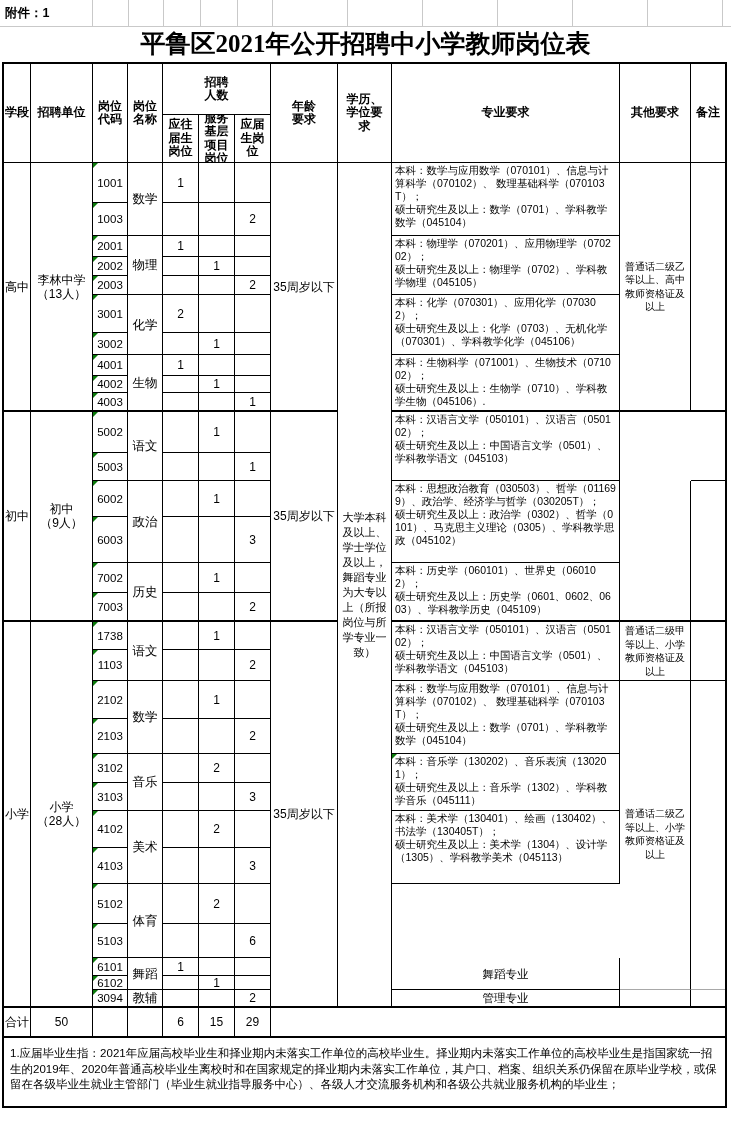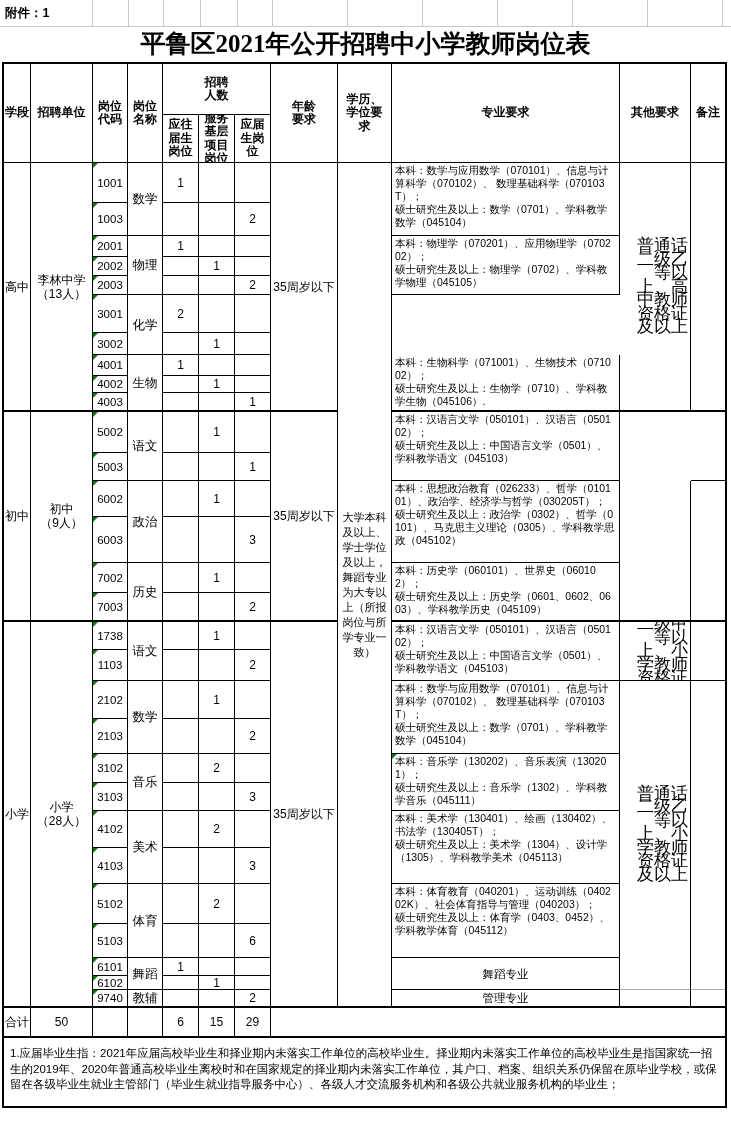--- a/index.html
+++ b/index.html
@@ -18,21 +18,21 @@
                        41px 28px 36px 46px 30px 29px
                        28px 31px 38px 35px 29px 28px 37px 36px 40px 34px 18px 14px 18px 28px;}
   .t{position:relative;box-sizing:border-box;border-right:1px solid #000;border-bottom:1px solid #000;
      display:flex;align-items:center;justify-content:center;text-align:center;
      font-size:12px;line-height:14px;white-space:pre-line;overflow:hidden;padding:0 1px;}
   .hdr{font-weight:bold;padding:0;line-height:13.5px;}
   .sm{font-size:11.5px;}
   .sub{font-size:12.5px;}
   .maj{font-size:10.5px;line-height:13px;align-items:flex-start;justify-content:flex-start;
        text-align:left;padding:1px 3px;word-break:break-all;}
-  .oth{font-size:17px;line-height:13.5px;word-break:break-all;padding:0 2px;text-align:right;}
+  .oth{font-size:10px;line-height:13.5px;word-break:break-all;padding:0 2px;}
   .deg{font-size:11px;line-height:15px;word-break:break-all;padding:0 2px;}
   .b2{border-bottom-width:2px;}
   .nr{border-right:none;}
   .nb{border-bottom:none;}
   .gb{border-bottom-color:#a8a8a8;font-family:Liberation Mono, monospace;}
   .tri:before{content:"";position:absolute;top:0;left:0;width:0;height:0;
               border-top:5px solid #0b7a0b;border-right:5px solid transparent;}
   .foot{border-top:2px solid #000;height:70px;box-sizing:border-box;padding:8px 6px 0 6px;
         font-size:11.5px;line-height:15.5px;text-align:left;}
 </style>
@@ -114,21 +114,21 @@
       <div class="t sm tri" style="grid-area:21/3/22/4">2102</div>
       <div class="t sm tri" style="grid-area:22/3/23/4">2103</div>
       <div class="t sm tri" style="grid-area:23/3/24/4">3102</div>
       <div class="t sm tri" style="grid-area:24/3/25/4">3103</div>
       <div class="t sm tri" style="grid-area:25/3/26/4">4102</div>
       <div class="t sm tri" style="grid-area:26/3/27/4">4103</div>
       <div class="t sm tri" style="grid-area:27/3/28/4">5102</div>
       <div class="t sm tri" style="grid-area:28/3/29/4">5103</div>
       <div class="t sm tri" style="grid-area:29/3/30/4">6101</div>
       <div class="t sm tri" style="grid-area:30/3/31/4">6102</div>
-      <div class="t sm tri b2" style="grid-area:31/3/32/4">9740</div>
+      <div class="t sm tri b2" style="grid-area:31/3/32/4">3094</div>
 
       <div class="t sub" style="grid-area:3/4/5/5">数学</div>
       <div class="t sub" style="grid-area:5/4/8/5">物理</div>
       <div class="t sub" style="grid-area:8/4/10/5">化学</div>
       <div class="t sub b2" style="grid-area:10/4/13/5">生物</div>
       <div class="t sub" style="grid-area:13/4/15/5">语文</div>
       <div class="t sub" style="grid-area:15/4/17/5">政治</div>
       <div class="t sub b2" style="grid-area:17/4/19/5">历史</div>
       <div class="t sub" style="grid-area:19/4/21/5">语文</div>
       <div class="t sub" style="grid-area:21/4/23/5">数学</div>
@@ -223,38 +223,38 @@
       <div class="t" style="grid-area:30/6/31/7">1</div>
       <div class="t" style="grid-area:30/7/31/8"></div>
       <div class="t b2" style="grid-area:31/5/32/6"></div>
       <div class="t b2" style="grid-area:31/6/32/7"></div>
       <div class="t b2" style="grid-area:31/7/32/8">2</div>
 
       <div class="t maj" style="grid-area:3/10/5/11">本科：数学与应用数学（070101）、信息与计算科学（070102）、 数理基础科学（070103T）；
 硕士研究生及以上：数学（0701）、学科教学数学（045104）</div>
       <div class="t maj" style="grid-area:5/10/8/11">本科：物理学（070201）、应用物理学（070202）；
 硕士研究生及以上：物理学（0702）、学科教学物理（045105）</div>
+      <div class="t maj" style="grid-area:8/10/10/11">本科：化学（070301）、应用化学（070302）；
+硕士研究生及以上：化学（0703）、无机化学（070301）、学科教学化学（045106）</div>
       <div class="t maj b2" style="grid-area:10/10/13/11">本科：生物科学（071001）、生物技术（071002）；
 硕士研究生及以上：生物学（0710）、学科教学生物（045106）.</div>
       <div class="t maj" style="grid-area:13/10/15/11">本科：汉语言文学（050101）、汉语言（050102）；
 硕士研究生及以上：中国语言文学（0501）、学科教学语文（045103）</div>
-      <div class="t maj" style="grid-area:15/10/17/11">本科：思想政治教育（026233）、哲学（010101）、政治学、经济学与哲学（030205T）；
+      <div class="t maj" style="grid-area:15/10/17/11">本科：思想政治教育（030503）、哲学（011699）、政治学、经济学与哲学（030205T）；
 硕士研究生及以上：政治学（0302）、哲学（0101）、马克思主义理论（0305）、学科教学思政（045102）</div>
       <div class="t maj b2" style="grid-area:17/10/19/11">本科：历史学（060101）、世界史（060102）；
 硕士研究生及以上：历史学（0601、0602、0603）、学科教学历史（045109）</div>
       <div class="t maj" style="grid-area:19/10/21/11">本科：汉语言文学（050101）、汉语言（050102）；
 硕士研究生及以上：中国语言文学（0501）、学科教学语文（045103）</div>
       <div class="t maj" style="grid-area:21/10/23/11">本科：数学与应用数学（070101）、信息与计算科学（070102）、 数理基础科学（070103T）；
 硕士研究生及以上：数学（0701）、学科教学数学（045104）</div>
       <div class="t maj tri" style="grid-area:23/10/25/11">本科：音乐学（130202）、音乐表演（130201）；
 硕士研究生及以上：音乐学（1302）、学科教学音乐（045111）</div>
       <div class="t maj" style="grid-area:25/10/27/11">本科：美术学（130401）、绘画（130402）、书法学（130405T）；
 硕士研究生及以上：美术学（1304）、设计学（1305）、学科教学美术（045113）</div>
-      <div class="t maj" style="grid-area:27/10/29/11">本科：体育教育（040201）、运动训练（040202K）、社会体育指导与管理（040203）；
-硕士研究生及以上：体育学（0403、0452）、学科教学体育（045112）</div>
       <div class="t sm" style="grid-area:29/10/31/11">舞蹈专业</div>
       <div class="t sm b2" style="grid-area:31/10/32/11">管理专业</div>
 
       <div class="t oth b2" style="grid-area:3/11/13/12">普通话二级乙等以上、高中教师资格证及以上</div>
       <div class="t oth b2" style="grid-area:15/11/19/12"></div>
       <div class="t oth" style="grid-area:19/11/21/12">普通话二级甲等以上、小学教师资格证及以上</div>
       <div class="t oth gb" style="grid-area:21/11/31/12">普通话二级乙等以上、小学教师资格证及以上</div>
       <div class="t oth b2" style="grid-area:31/11/32/12"></div>
 
       <div class="t nr b2" style="grid-area:3/12/13/13"></div>

